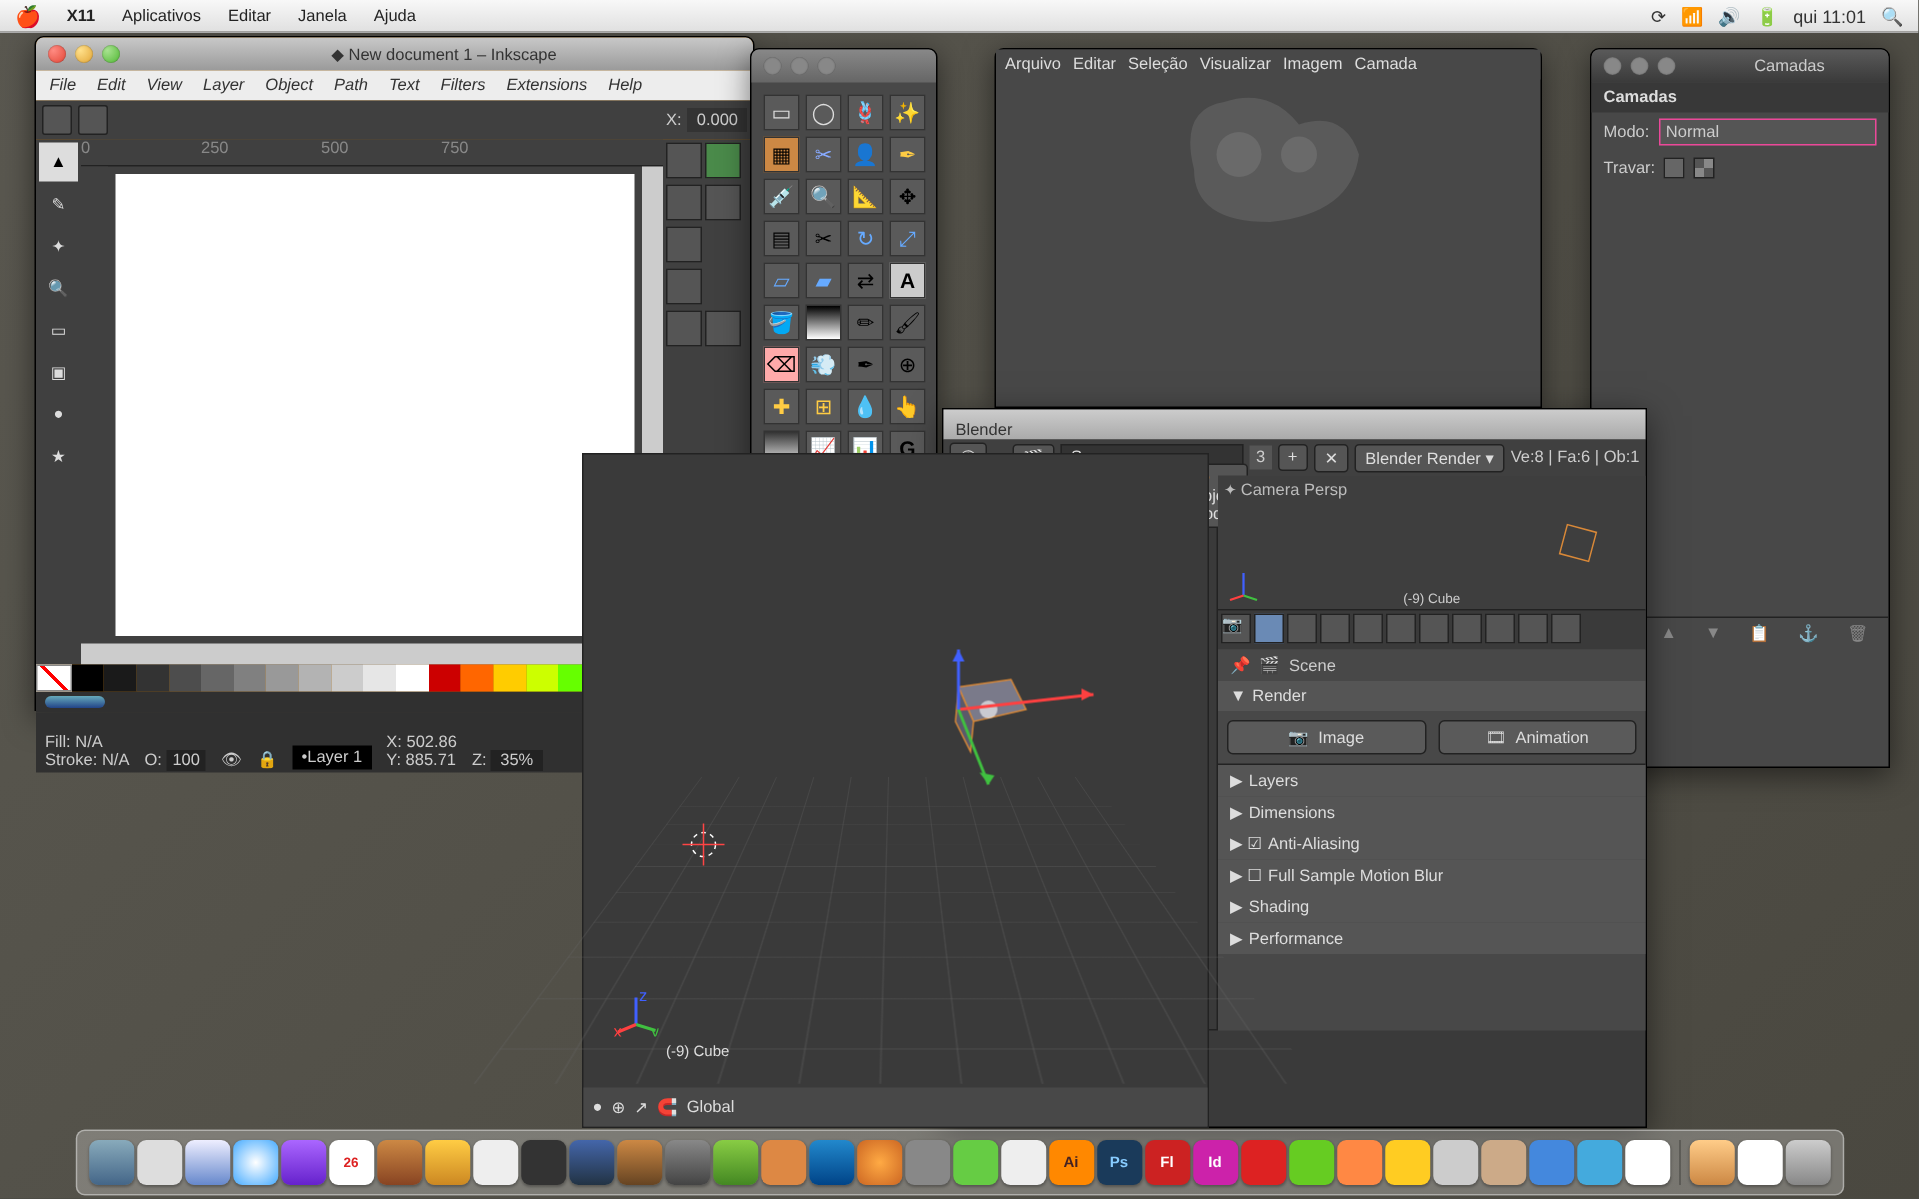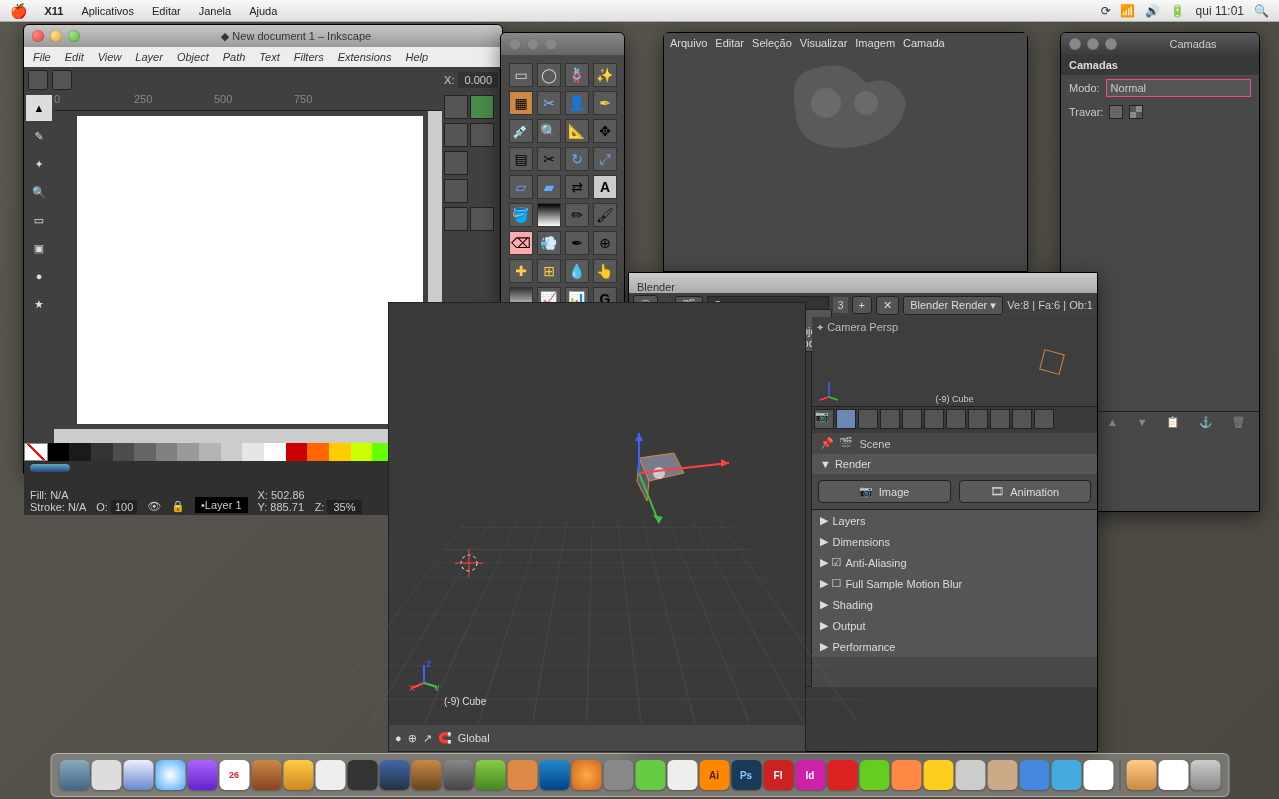--- a/index.html
+++ b/index.html
@@ -423,21 +423,20 @@
         <div class="bl-panel-body">
           <div class="bl-render-btn">📷 <span>Image</span></div>
           <div class="bl-render-btn">🎞 <span>Animation</span></div>
         </div>
       </div>
       <div class="bl-panel-hdr">▶ <span>Layers</span></div>
       <div class="bl-panel-hdr">▶ <span>Dimensions</span></div>
       <div class="bl-panel-hdr">▶ ☑ <span>Anti-Aliasing</span></div>
       <div class="bl-panel-hdr">▶ ☐ <span>Full Sample Motion Blur</span></div>
       <div class="bl-panel-hdr">▶ <span>Shading</span></div>
-      <div class="bl-panel-hdr">▶ <span>Output</span></div>
       <div class="bl-panel-hdr">▶ <span>Performance</span></div>
     </div>
   </div>
 </div>
 
 <div id="bl-transform">
   <div class="row">
       <div class="num">Y: 0°</div>
       <span>🔓</span>
     </div>

